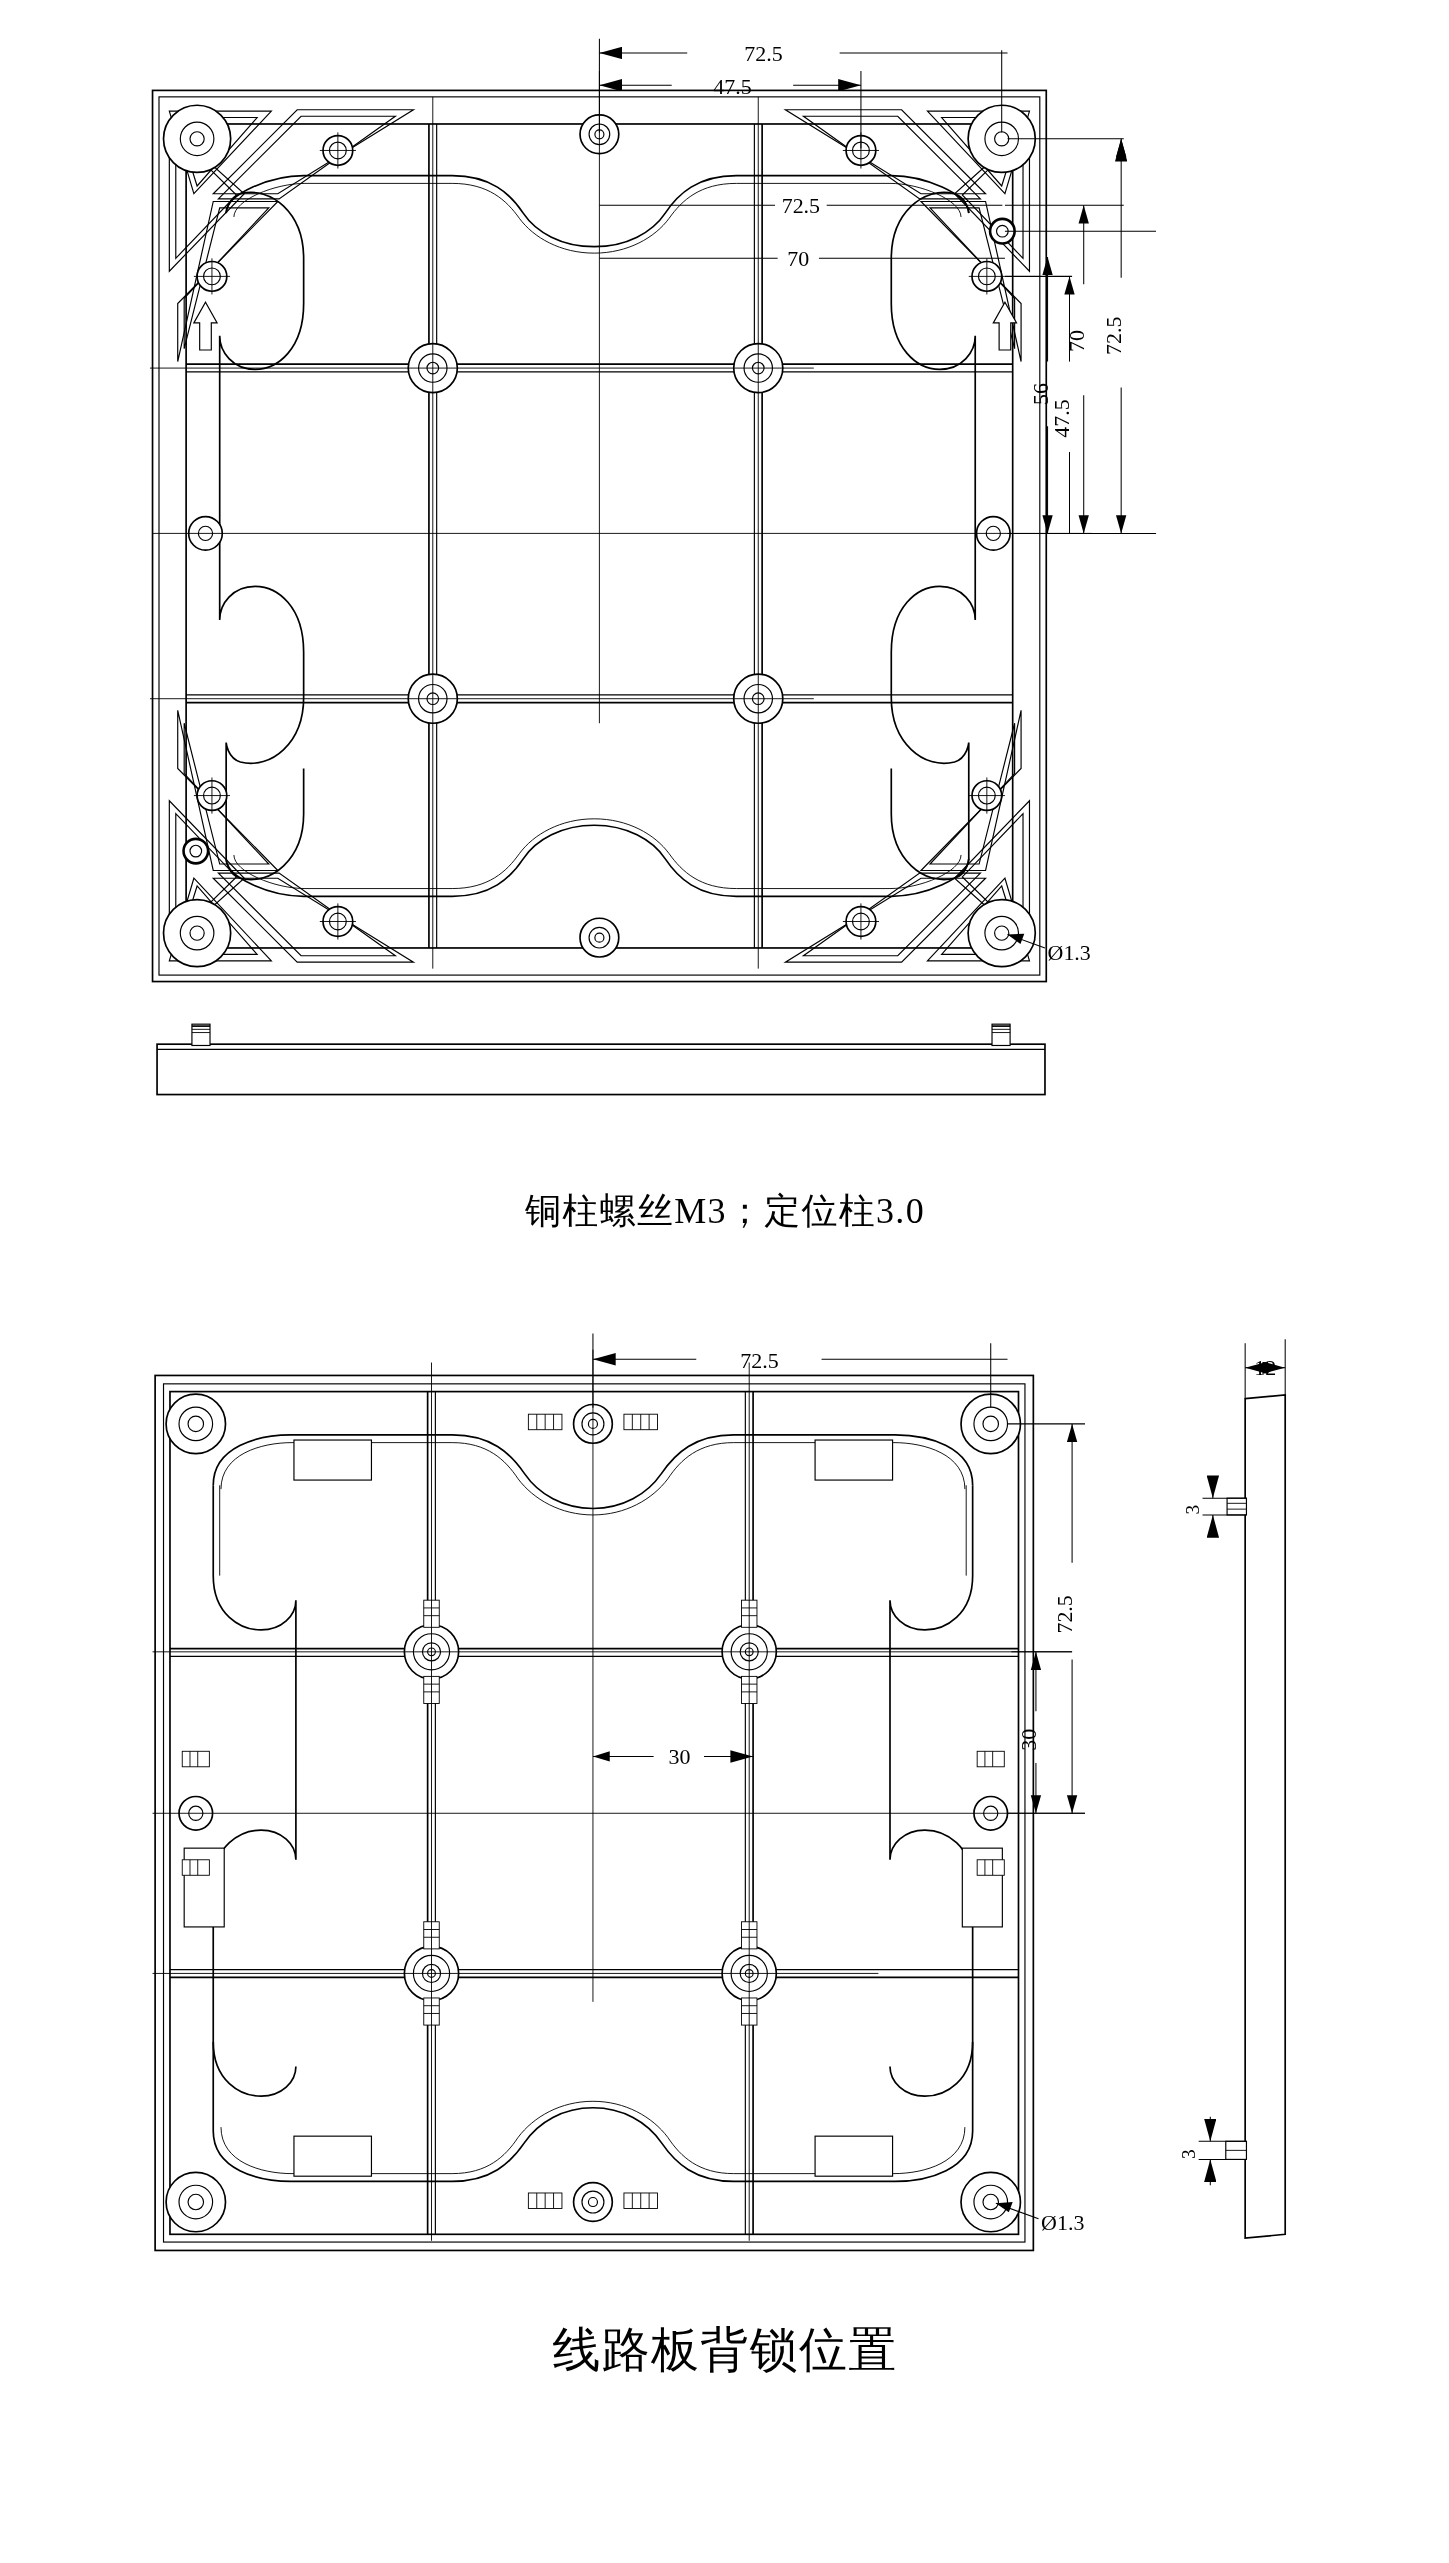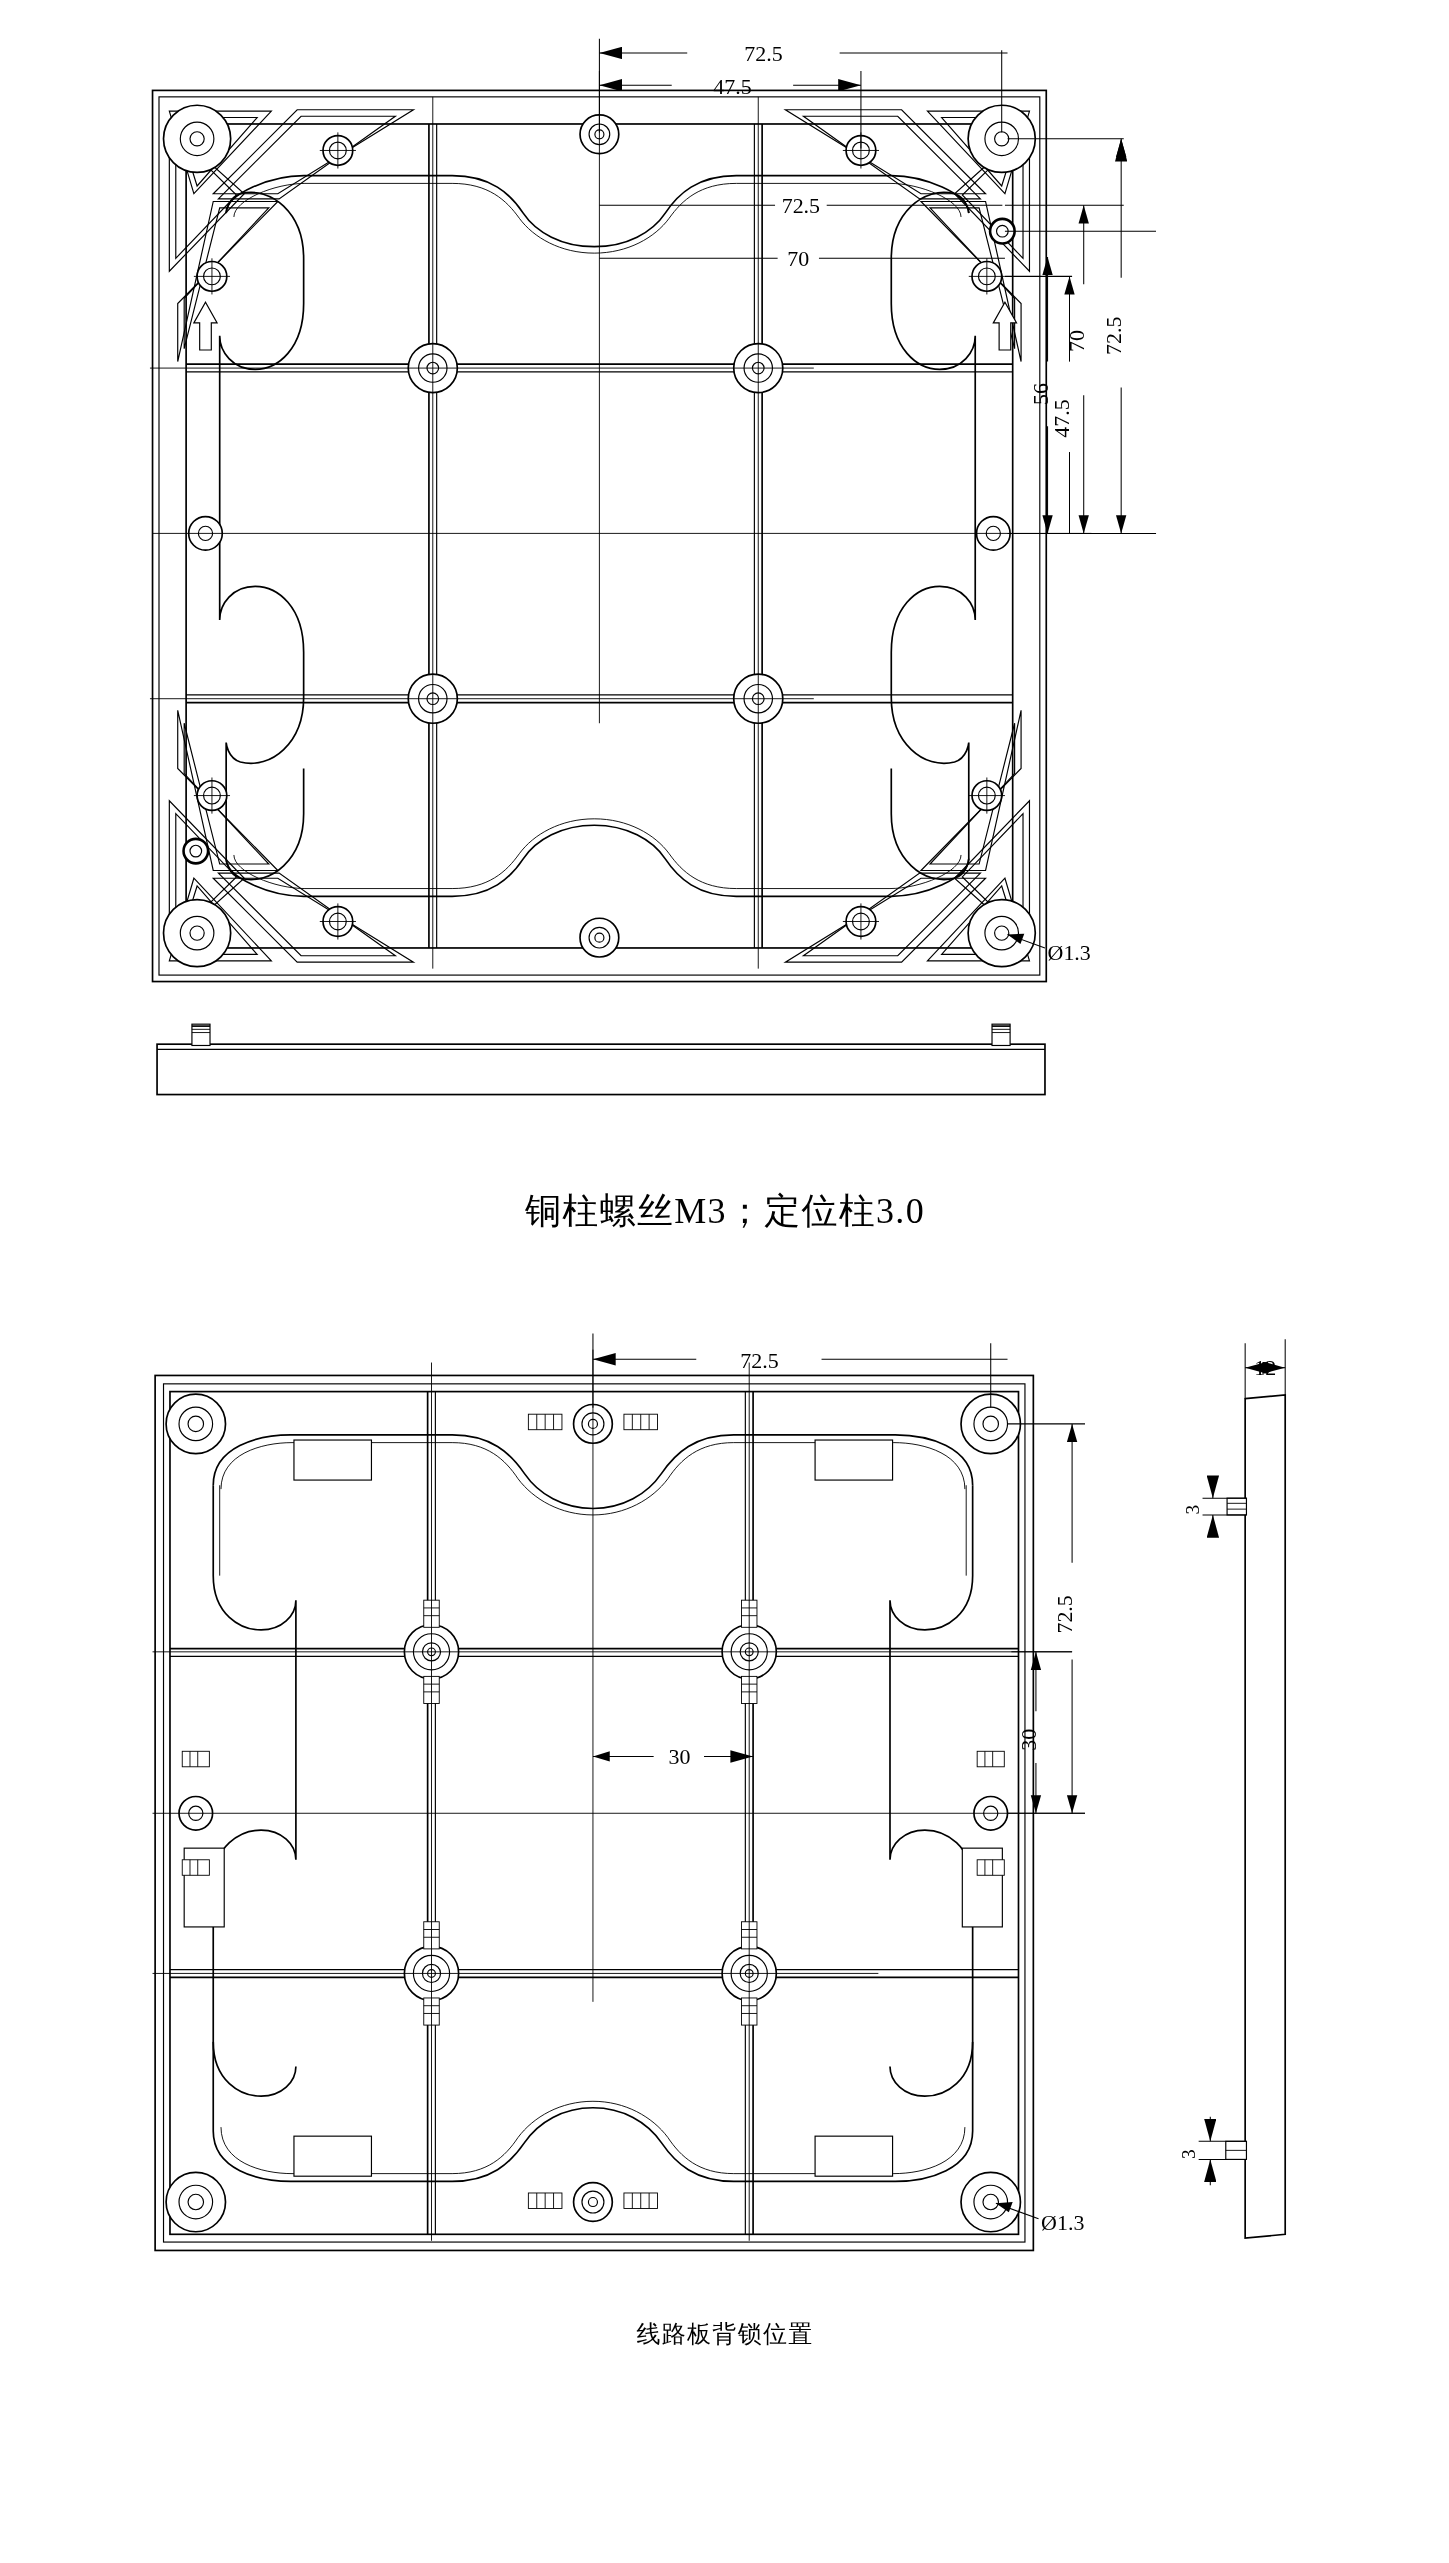--- a/index.html
+++ b/index.html
@@ -7,21 +7,21 @@
     font-family:"Liberation Serif", serif;
     width:1450px;height:2563px;position:relative;overflow:hidden;
   }
   #sheet{position:absolute;left:0;top:0;width:1450px;height:2119px;}
   .caption{
     position:absolute;width:100%;text-align:center;
     font-family:"Liberation Serif", serif;
     color:#000;letter-spacing:1.3px;
   }
   #cap-top{top:1187px;font-size:36px;}
-  #cap-bottom{top:2318px;font-size:24px;}
+  #cap-bottom{top:2318px;font-size:48px;}
   svg{display:block;}
   .ln{stroke:#000;fill:none;}
   .thick{stroke-width:4;}
   .med{stroke-width:2.6;}
   .thin{stroke-width:1.8;}
   .hair{stroke-width:1.4;}
   .dim{stroke:#000;stroke-width:1.6;fill:none;}
   .dimtxt{font-family:"Liberation Serif",serif;font-size:34px;fill:#000;}
   .dimtxt-sm{font-family:"Liberation Serif",serif;font-size:30px;fill:#000;}
   .fillw{fill:#ffffff;}

